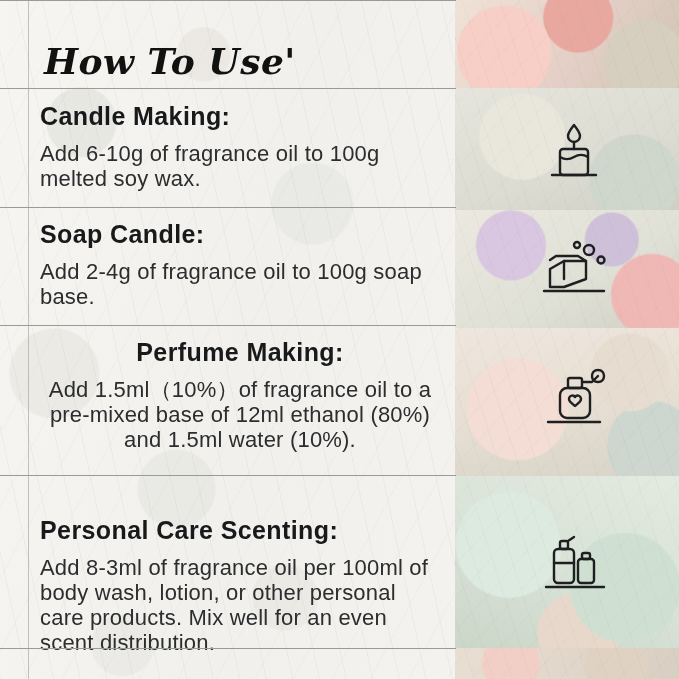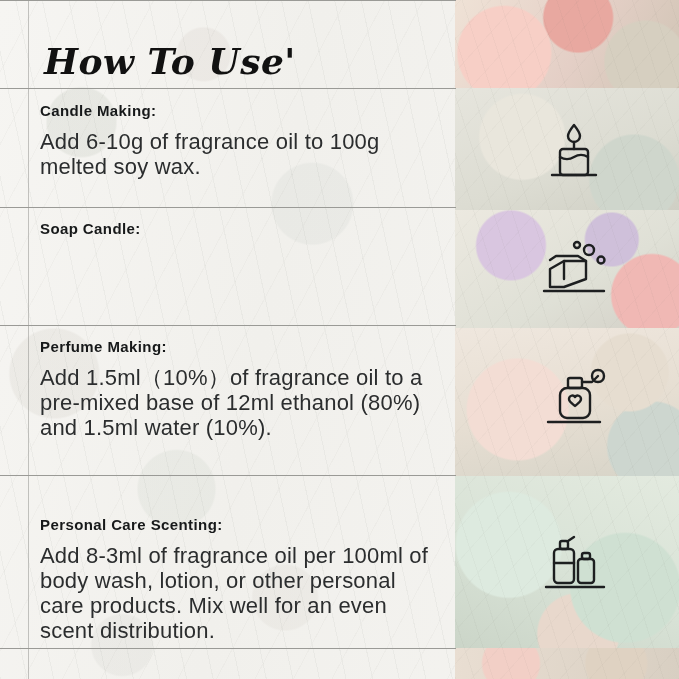--- a/index.html
+++ b/index.html
@@ -159,21 +159,21 @@
 
   .block {
     position: absolute;
     left: 40px;
     width: 400px;
   }
   .block h2 {
     margin: 0 0 10px 0;
     font-family: "Liberation Sans", sans-serif;
     font-weight: bold;
-    font-size: 15px;
+    font-size: 25px;
     letter-spacing: 0.4px;
     color: #17191a;
   }
   .block p {
     margin: 0;
     font-family: "Liberation Sans", sans-serif;
     font-size: 22px;
     line-height: 25px;
     letter-spacing: 0.2px;
     color: #2b2d2e;
@@ -250,24 +250,25 @@
 
     <div class="hrule" style="top: 88px;"></div>
     <div class="block" style="top: 102px;">
       <h2>Candle Making:</h2>
       <p>Add 6-10g of fragrance oil to 100g melted soy wax.</p>
     </div>
 
     <div class="hrule" style="top: 207px;"></div>
     <div class="block" style="top: 220px;">
       <h2>Soap Candle:</h2>
+      <p>Add 2-4g of fragrance oil to 100g soap base.</p>
     </div>
 
     <div class="hrule" style="top: 325px;"></div>
-    <div class="block" style="top: 338px;">
+    <div class="block" style="top: 338px; text-align: center;">
       <h2>Perfume Making:</h2>
       <p>Add 1.5ml（10%）of fragrance oil to a pre-mixed base of 12ml ethanol (80%) and 1.5ml water (10%).</p>
     </div>
 
     <div class="hrule" style="top: 475px;"></div>
     <div class="block" style="top: 516px;">
       <h2>Personal Care Scenting:</h2>
       <p>Add 8-3ml of fragrance oil per 100ml of body wash, lotion, or other personal care products. Mix well for an even scent distribution.</p>
     </div>
 

